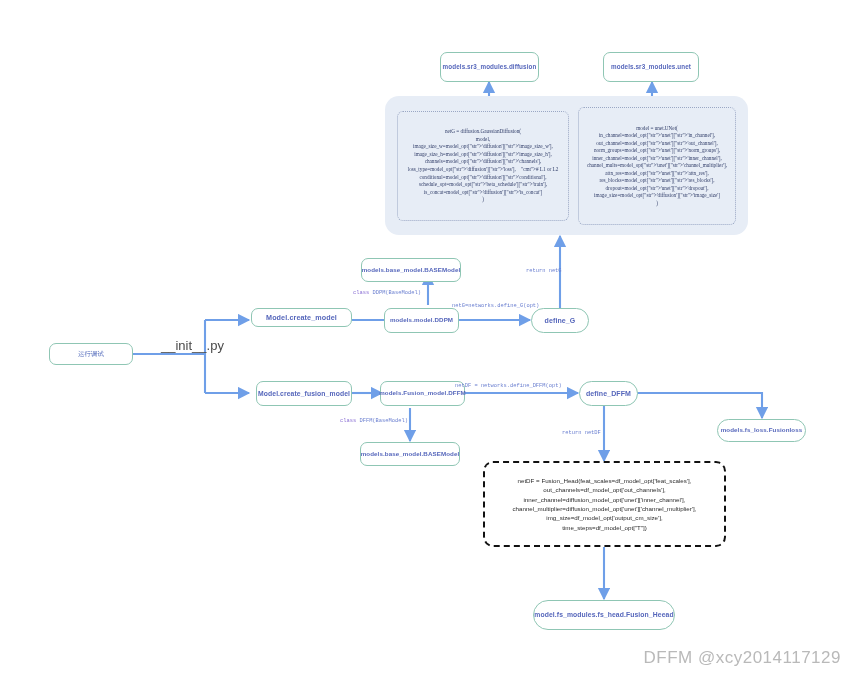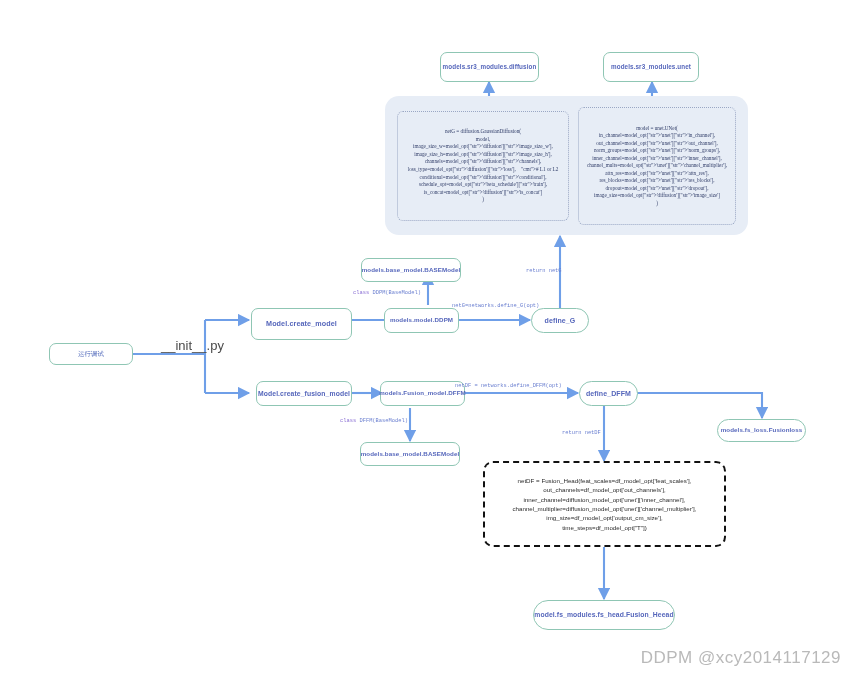--- a/index.html
+++ b/index.html
@@ -141,21 +141,21 @@
   </div>
 
   <div class="node" style="left:361px;top:258px;width:100px;height:24px;font-size:6.2px;">
     <span>models.base_model.BASEModel</span>
   </div>
 
   <div class="node cn" style="left:49px;top:343px;width:84px;height:22px;font-size:6.4px;">
     <span>运行调试</span>
   </div>
 
-  <div class="node" style="left:251px;top:308px;width:101px;height:32px;font-size:7.2px;">
+  <div class="node" style="left:251px;top:308px;width:101px;height:19px;font-size:7.2px;">
     <span>Model.create_model</span>
   </div>
 
   <div class="node" style="left:384px;top:308px;width:75px;height:25px;font-size:6.2px;">
     <span>models.model.DDPM</span>
   </div>
 
   <div class="node pill" style="left:531px;top:308px;width:58px;height:25px;font-size:7px;">
     <span>define_G</span>
   </div>
@@ -200,15 +200,15 @@
   <div class="elabel" style="left:452px;top:303px;font-size:5.4px;">netG=networks.define_G(opt)</div>
 
   <div class="elabel" style="left:526px;top:268px;font-size:5.4px;">return netG</div>
 
   <div class="elabel kw" style="left:340px;top:418px;font-size:5.4px;"><span class="k">class</span><span> DFFM(BaseModel)</span></div>
 
   <div class="elabel" style="left:455px;top:383px;font-size:5.4px;">netDF = networks.define_DFFM(opt)</div>
 
   <div class="elabel" style="left:562px;top:430px;font-size:5.4px;">return netDF</div>
 
-  <div class="watermark">DDPM @xcy2014117129</div>
+  <div class="watermark">DFFM @xcy2014117129</div>
 
 </div>
 
 </body></html>

